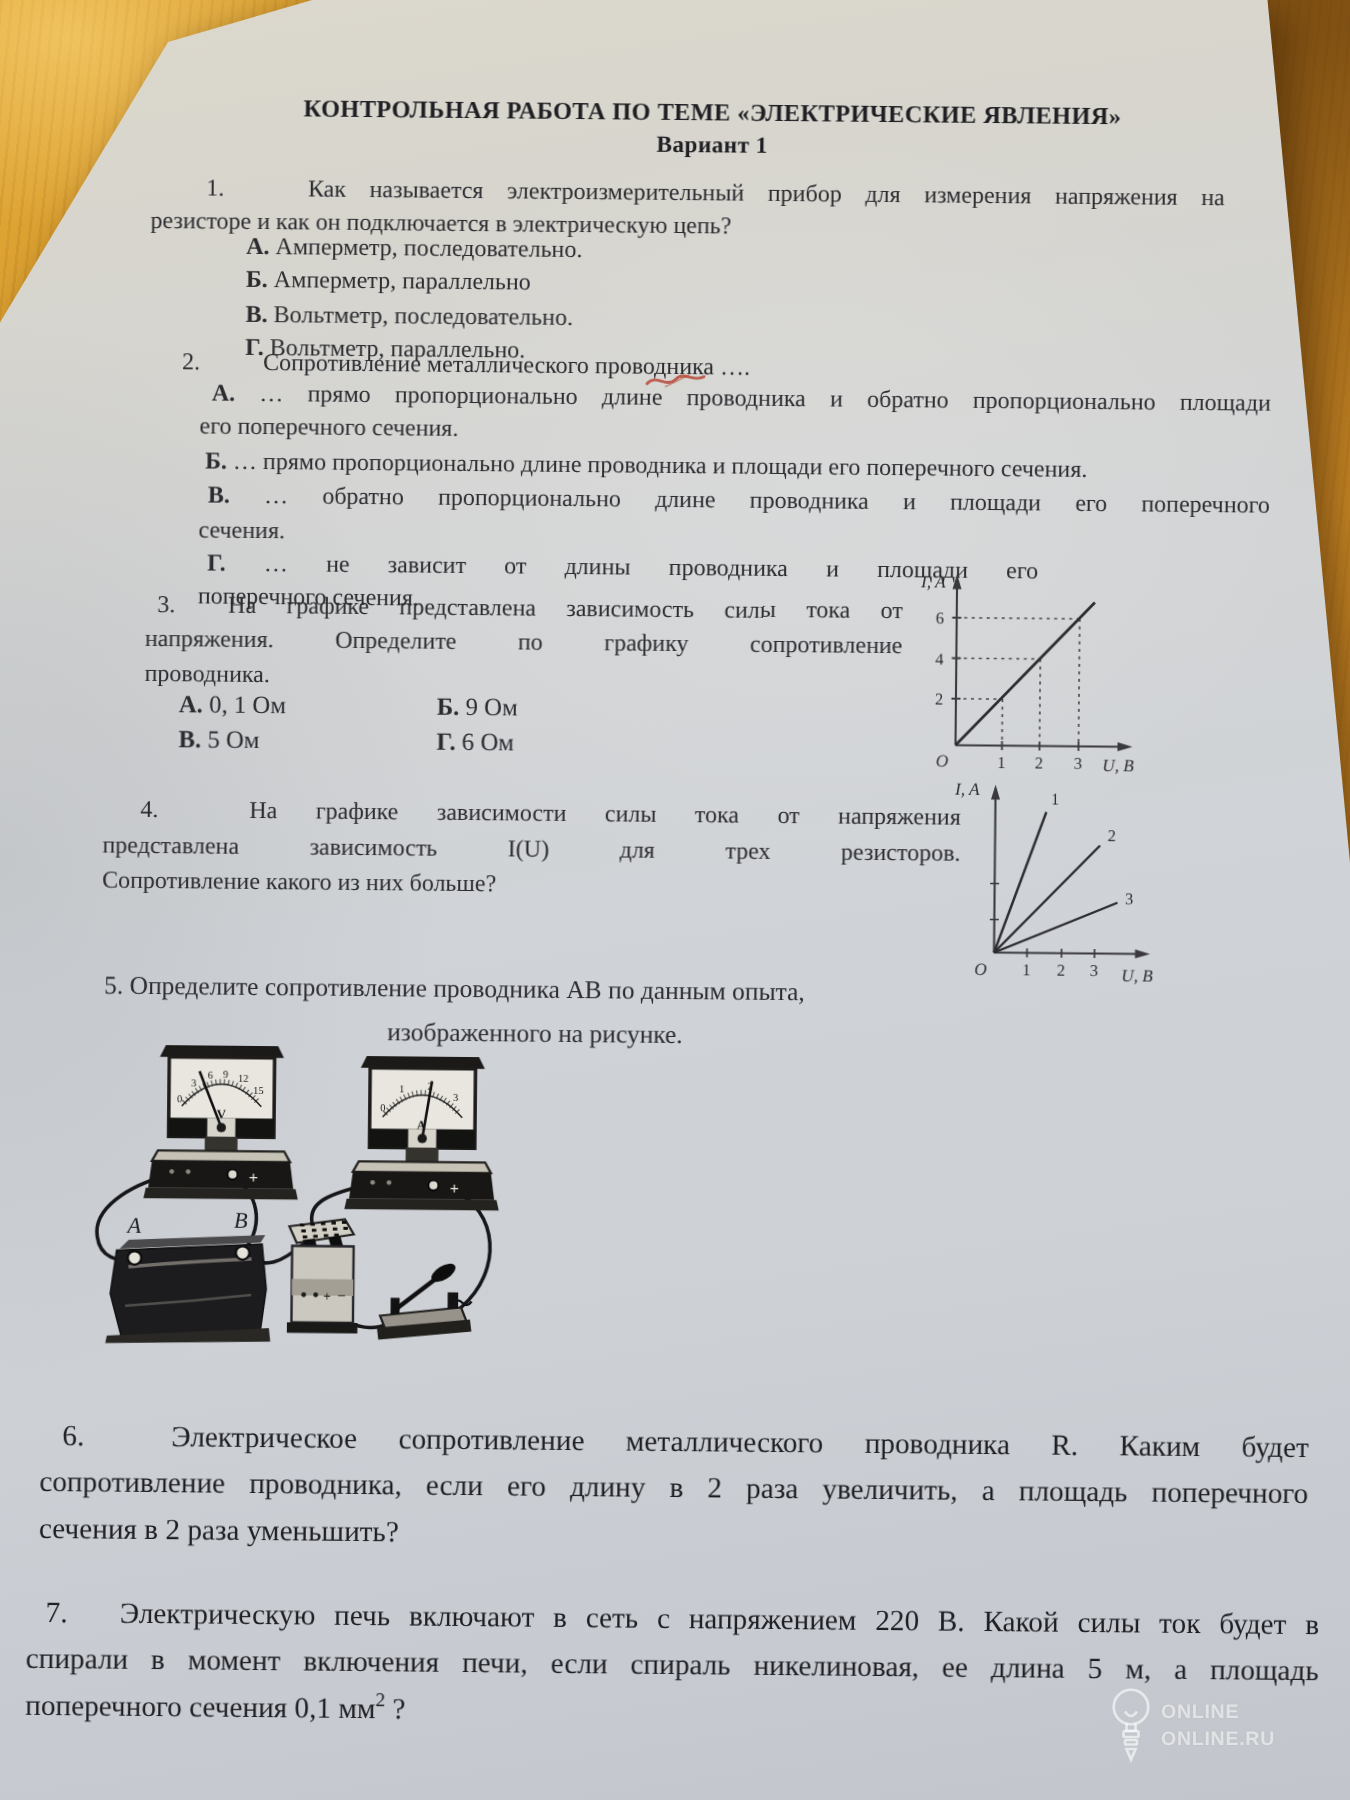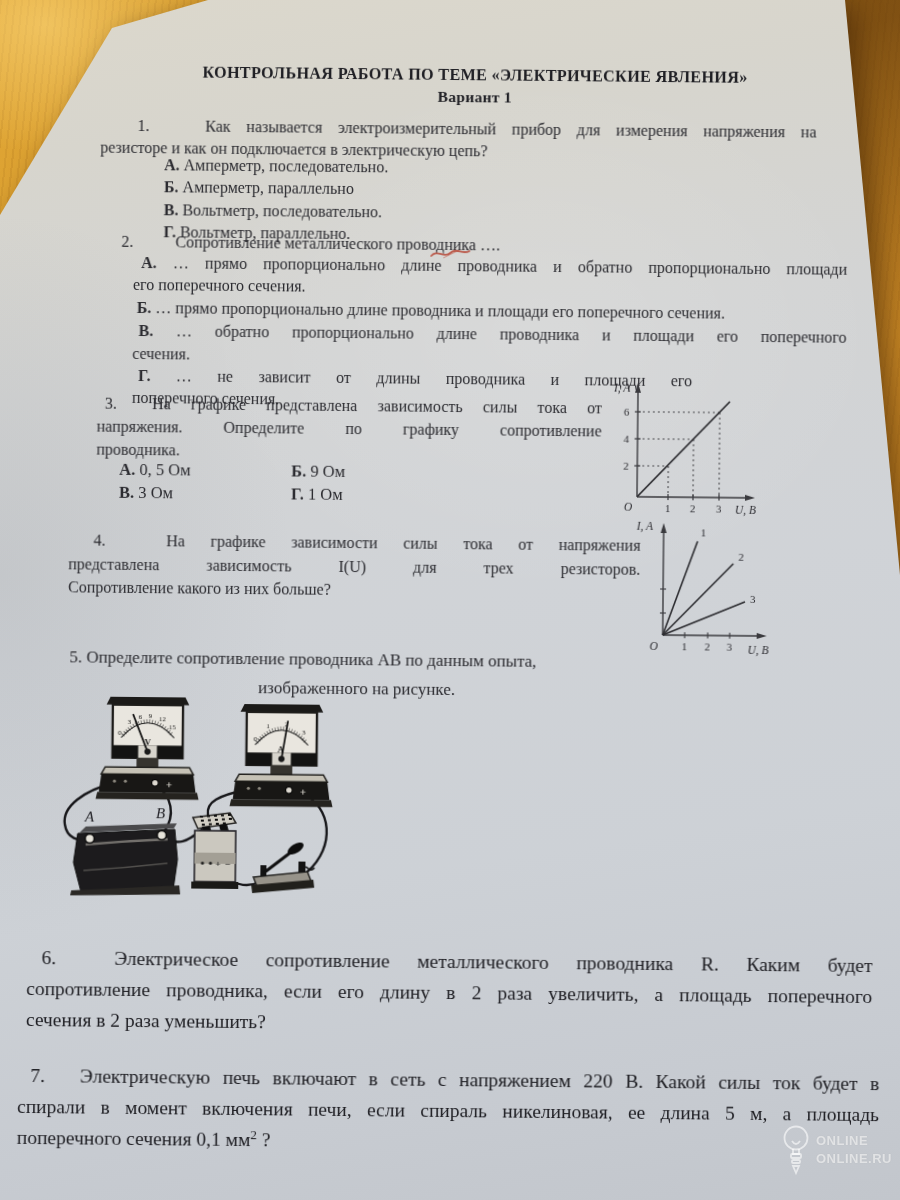--- a/index.html
+++ b/index.html
@@ -30,21 +30,21 @@
   .ll{display:block;}
   .num{display:inline-block;}
   .b{font-weight:700;}
   .opt{display:block;}
   .big{font-size:19.5px;line-height:31px;color:#1d1d22;}
   sup{font-size:13px;line-height:0;}
   svg text{font-family:"Liberation Serif","DejaVu Serif",serif;}
   .gtxt{font-size:11.5px;font-style:italic;fill:#2e2e33;}
   .gnum{font-size:11px;fill:#2e2e33;}
   .mnum{font-size:9px;fill:#171716;}
-  .wm{position:absolute;left:780px;top:1122px;width:120px;display:flex;align-items:center;gap:4px;
+  .wm{position:absolute;left:738px;top:1122px;width:120px;display:flex;align-items:center;gap:4px;
       font-family:"Liberation Sans","DejaVu Sans",sans-serif;font-weight:700;font-size:13px;
       color:rgba(255,255,255,.6);letter-spacing:.5px;line-height:18px;text-shadow:0 0 1px rgba(130,130,130,.25);}
 </style>
 </head>
 <body>
 
 <div class="wood-shade"></div>
 
 <div class="paper-wrap">
 <div class="paper">
@@ -118,22 +118,22 @@
     <text x="28" y="67" class="gnum">4</text>
     <text x="28" y="40" class="gnum">6</text>
   </svg>
 
   <div class="abs q" style="left:95px;top:396px;width:505px;line-height:22.8px;">
     <span class="jl"><span class="num" style="margin-left:8px;width:27px;">3.</span> <span>На графике представлена зависимость силы тока от</span></span>
     <span class="jl">напряжения. Определите по графику сопротивление</span>
     <span class="ll">проводника.</span>
   </div>
   <div class="abs q" style="left:118px;top:461px;width:420px;text-align:left;line-height:23px;font-size:16.5px;">
-    <span class="opt"><span style="display:inline-block;width:172px;"><span class="b">А.</span> <span>0, 5 Ом</span></span><span><span class="b">Б.</span> <span>9 Ом</span></span></span>
-    <span class="opt"><span style="display:inline-block;width:172px;"><span class="b">В.</span> <span>3 Ом</span></span><span><span class="b">Г.</span> <span>1 Ом</span></span></span>
+    <span class="opt"><span style="display:inline-block;width:172px;"><span class="b">А.</span> <span>0, 1 Ом</span></span><span><span class="b">Б.</span> <span>9 Ом</span></span></span>
+    <span class="opt"><span style="display:inline-block;width:172px;"><span class="b">В.</span> <span>5 Ом</span></span><span><span class="b">Г.</span> <span>6 Ом</span></span></span>
   </div>
 
   <svg class="abs" style="left:622px;top:512px;" width="180" height="150" viewBox="0 0 180 150">
     <g stroke="#3a3a3e" stroke-width="1.4" fill="none">
       <line x1="41" y1="121" x2="41" y2="14"></line>
       <line x1="41" y1="121" x2="140" y2="121"></line>
     </g>
     <path d="M38 19 L41 9 L44 19 Z" fill="#3a3a3e"></path>
     <path d="M135 118 L145 121 L135 124 Z" fill="#3a3a3e"></path>
     <g stroke="#3a3a3e" stroke-width="1.1">

